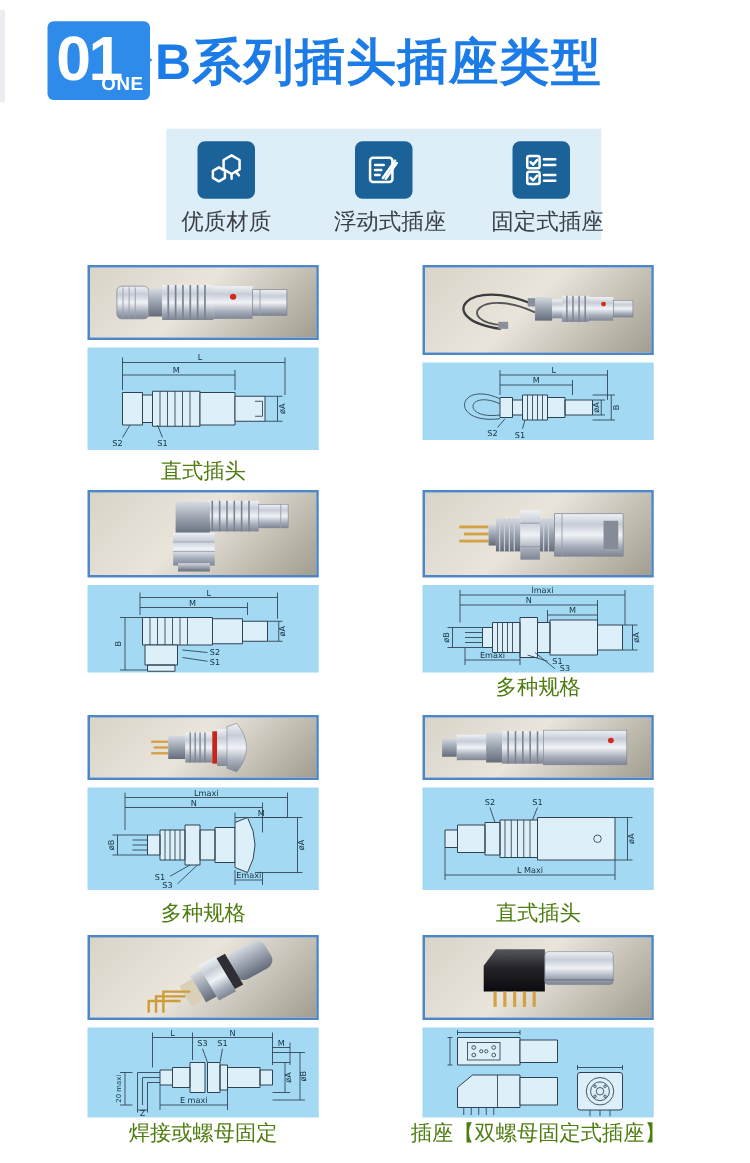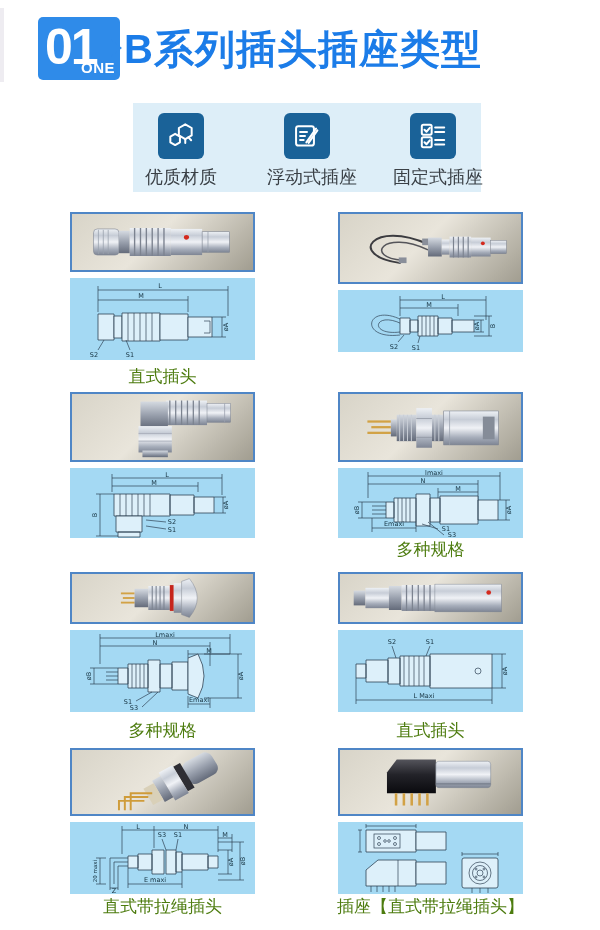--- a/index.html
+++ b/index.html
@@ -373,21 +373,21 @@
           <path class="ln" d="M58,46 V66 M112,50 V66 M58,62 H112"></path>
           <text class="dim" x="85" y="60" text-anchor="middle">E  maxi</text>
           <path class="ln" d="M40,62 V68 M48,62 V68 M40,66 H48"></path>
           <text class="dim" x="44" y="71" text-anchor="middle">Z</text>
           <path class="ln" d="M148,28 h14 M148,52 h14 M158,28 V52"></path>
           <text class="dim" text-anchor="middle" transform="rotate(-90 163 40)" x="163" y="40">øA</text>
           <path class="ln" d="M148,20 H174 M148,58 H174 M170,20 V58"></path>
           <text class="dim" text-anchor="middle" transform="rotate(-90 175 39)" x="175" y="39">øB</text>
         </svg>
       </div>
-      <div class="caption">直式带拉绳插头</div>
+      <div class="caption">焊接或螺母固定</div>
     </div>
 
     <div class="card">
       <div class="photo">
         <svg viewBox="0 0 185 68" preserveAspectRatio="none">
           <path d="M64,10 L98,10 L98,46 L48,46 L48,24 L58,10 Z" fill="url(#gBlk)"></path>
           <rect x="98" y="12" width="56" height="28" rx="3" fill="url(#gMet)" stroke="#7b8290" stroke-width="0.5"></rect>
           <path d="M98,36 H154" stroke="#6d7482" stroke-width="1" fill="none"></path>
           <g fill="#d2a245">
             <rect x="56" y="46" width="2.6" height="13"></rect>
@@ -418,16 +418,16 @@
           <circle class="ln" cx="142" cy="51" r="11"></circle>
             <circle class="ln" cx="142" cy="51" r="7.5"></circle>
             <circle class="ln" cx="142" cy="51" r="3"></circle>
           <circle class="ln" cx="138" cy="47" r="1"></circle>
             <circle class="ln" cx="146" cy="47" r="1"></circle>
           <circle class="ln" cx="138" cy="55" r="1"></circle>
             <circle class="ln" cx="146" cy="55" r="1"></circle>
           <path class="ln" d="M134,66 V71 M142,66 V71 M150,66 V71 M124,32 H160 M124,30 V34 M160,30 V34"></path>
         </svg>
       </div>
-      <div class="caption">插座【直式带拉绳插头】</div>
+      <div class="caption">插座【双螺母固定式插座】</div>
     </div>
   </div>
 </div>
 
 </body></html>

